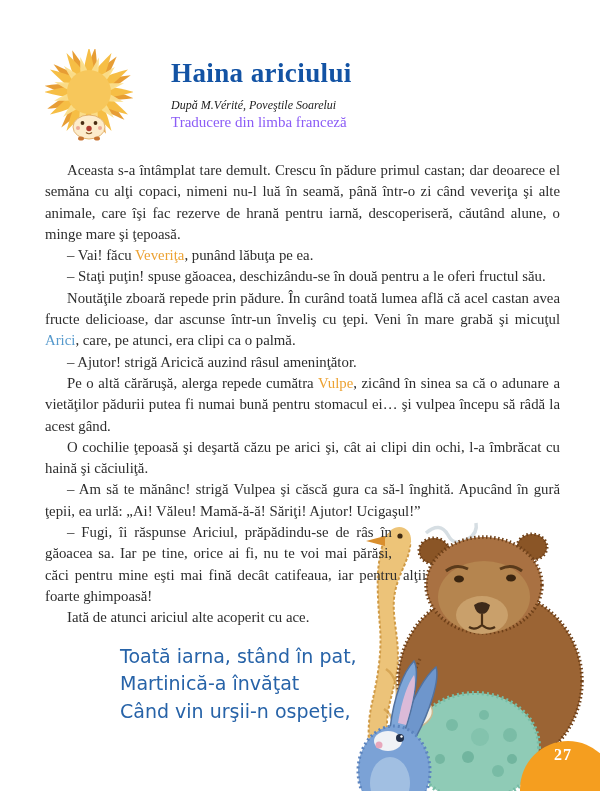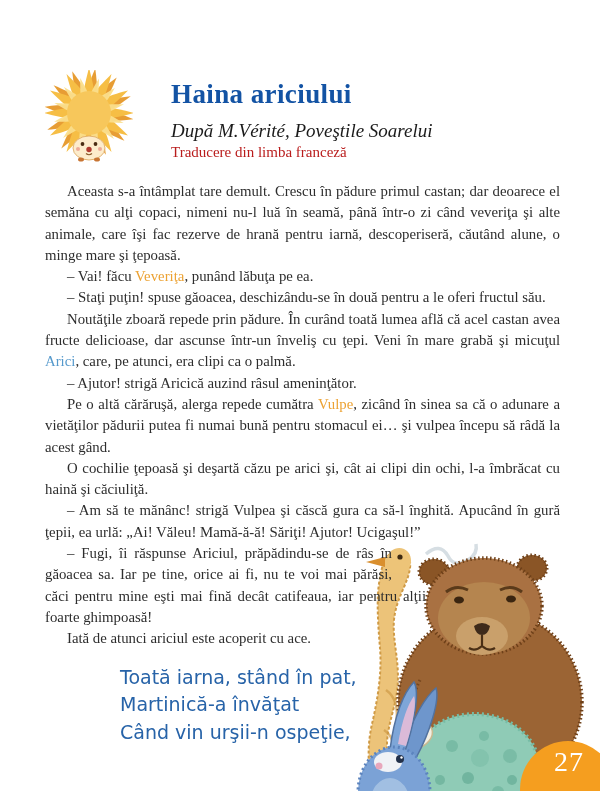--- a/index.html
+++ b/index.html
@@ -2,29 +2,29 @@
 <html><head>
 <meta charset="utf-8">
 <style>
   html,body{margin:0;padding:0;background:#e8e8e8;}
   .page{
     position:relative;width:600px;height:791px;margin:0 auto;
     background:#ffffff;overflow:hidden;
     font-family:"Liberation Serif",serif;color:#2d2d2d;
   }
   
-  .header{display:flex;align-items:flex-start;padding:70px 40px 0 45px;}
+  .header{display:flex;align-items:flex-start;padding:49px 40px 0 45px;}
   .hedgehog-wrap{width:88px;height:95px;flex:0 0 auto;}
   .header-text{margin-left:38px;padding-top:10px;}
   .title{
     font-size:27px;font-weight:bold;color:#1353a4;
     letter-spacing:.4px;line-height:1.05;
   }
-  .byline{font-style:italic;font-size:19px;margin-top:11px;line-height:1.25;color:#1b1b1b;}
-  .translation{font-size:15px;line-height:1.25;color:#b91c1c;}
+  .byline{font-style:italic;font-size:12px;margin-top:11px;line-height:1.25;color:#1b1b1b;}
+  .translation{font-size:15px;line-height:1.25;color:#8b5cf6;}
   
   .story{margin:16px 40px 0 45px;text-align:justify;
          font-size:14.8px;line-height:21.3px;}
   .story p{margin:0;text-indent:22px;}
   .w-orange{color:#eca233;}
   .w-blue{color:#5599cc;}
   
   .ill-float{
     float:right;width:200px;height:275px;
     margin:22px -40px 0 8px;
@@ -40,21 +40,21 @@
   }
   
   .page-circle{
     position:absolute;right:-16px;bottom:-46px;
     width:96px;height:96px;border-radius:50%;
     background:#f59e1f;
   }
   .page-circle .num{
     position:absolute;left:34px;top:5px;
     font-family:"Liberation Serif",serif;
-    font-size:28px;font-weight:normal;color:#ffffff;letter-spacing:1px;
+    font-size:16px;font-weight:bold;color:#ffffff;letter-spacing:1px;
   }
 </style>
 </head>
 <body>
 
 <div class="page">
 
   <div class="header">
     <div class="hedgehog-wrap">
       <svg viewBox="0 0 88 95">
@@ -190,21 +190,21 @@
         <ellipse cx="28" cy="222" rx="14" ry="10" fill="#f0f2f6"></ellipse>
         <circle cx="40" cy="219" r="4" fill="#22304a"></circle>
         <circle cx="41.5" cy="217.5" r="1.2" fill="#ffffff"></circle>
         <circle cx="19" cy="226" r="3.5" fill="#e8a7bc"></circle>
         <ellipse cx="14" cy="288" rx="11" ry="6" fill="#e9eef5"></ellipse>
         <circle cx="52" cy="282" r="6" fill="#e5bcd8" opacity="0.8"></circle>
       </g>
     </svg>
         </span><span>– Fugi, îi răspunse Ariciul, prăpădindu-se de râs în găoacea sa. Iar pe tine, orice ai fi, nu te voi mai părăsi, căci pentru mine eşti mai fină decât catifeaua, iar pentru alţii foarte ghimpoasă!</span></p>
 
-    <p><span>Iată de atunci ariciul este acoperit cu ace.</span></p>
+    <p><span>Iată de atunci ariciul alte acoperit cu ace.</span></p>
 
     <div class="poem">
       <div>Toată iarna, stând în pat,</div>
       <div>Martinică-a învăţat</div>
       <div>Când vin urşii-n ospeţie,</div>
 
     </div>
   </div>
 
   <div class="page-circle">

